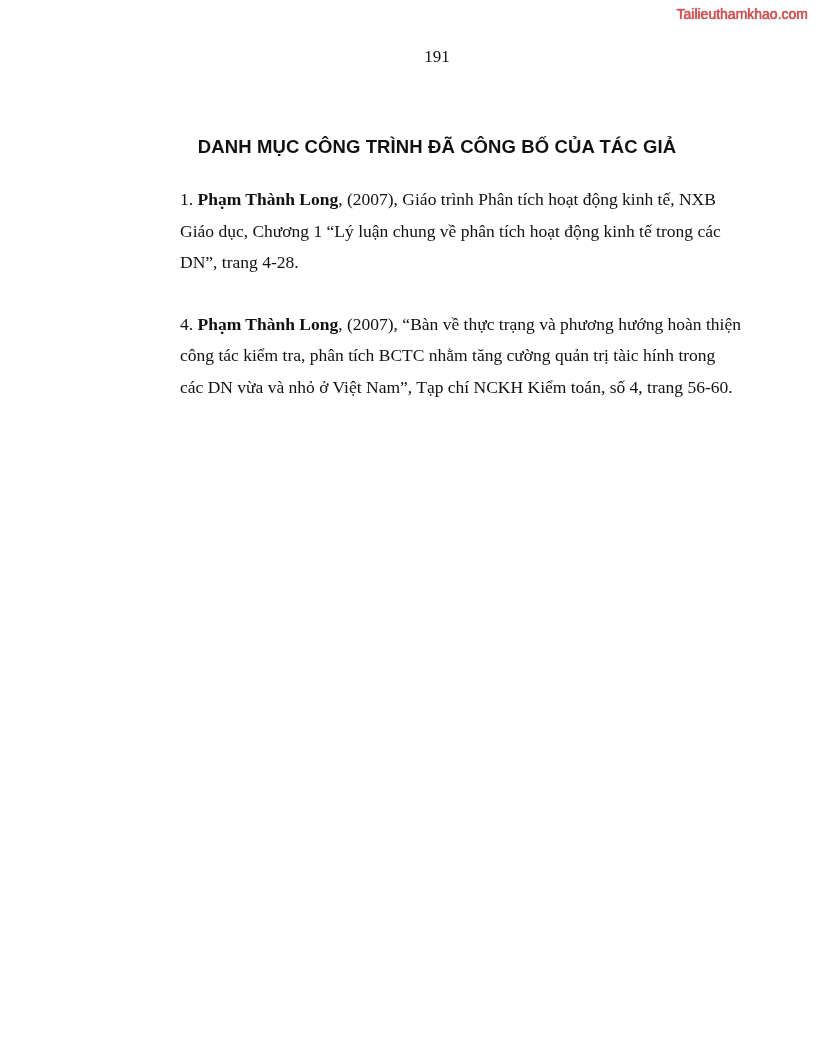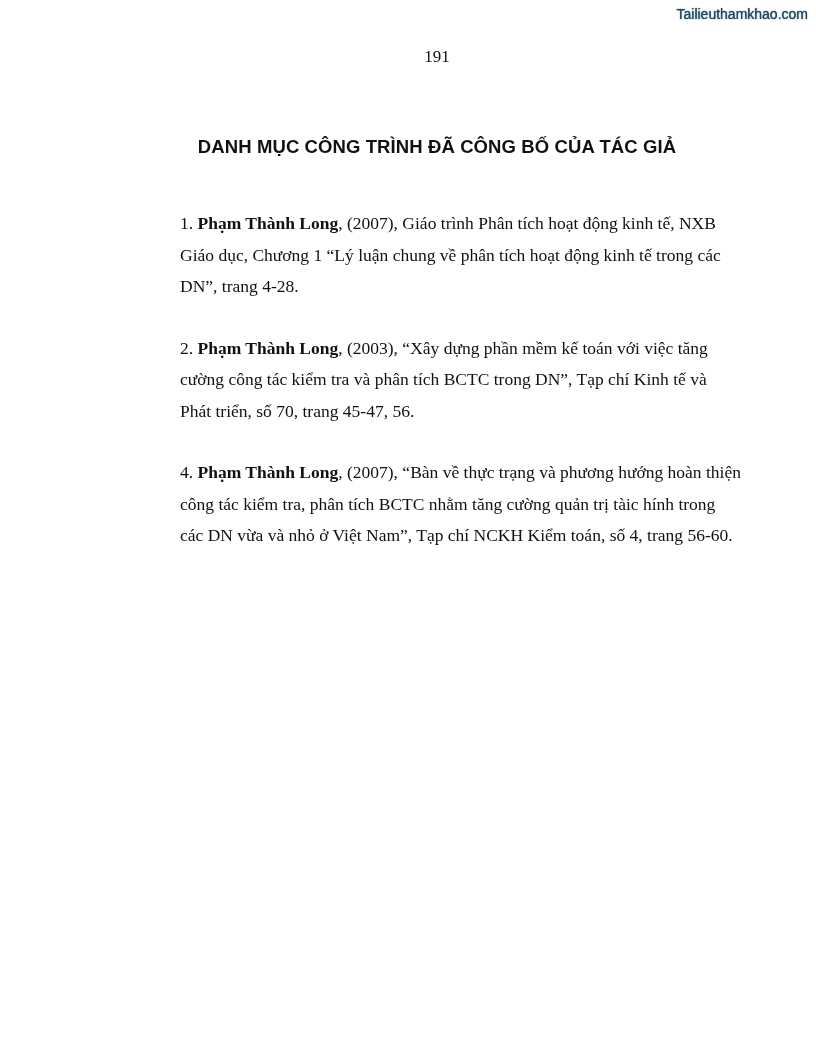--- a/index.html
+++ b/index.html
@@ -13,21 +13,21 @@
       position: relative;
       overflow: hidden;
       color: #111111;
     }
     .watermark {
       position: absolute;
       top: 6px;
       right: 8px;
       font-family: "Liberation Sans", sans-serif;
       font-size: 14px;
-      color: #0c4a6e;
+      color: #ef4444;
       text-shadow: 0 0 1px #777, 0 0 1px #777;
       letter-spacing: 0px;
     }
     .page-number {
       position: absolute;
       top: 47px;
       left: 0;
       width: 874px;
       text-align: center;
       font-family: "Liberation Serif", serif;
@@ -41,21 +41,21 @@
       width: 874px;
       text-align: center;
       font-family: "Liberation Sans", sans-serif;
       font-weight: bold;
       font-size: 18.5px;
       color: #111;
       letter-spacing: 0.1px;
     }
     .entries {
       position: absolute;
-      top: 208px;
+      top: 184px;
       left: 180px;
       width: 562px;
     }
     .entry {
       font-family: "Liberation Serif", serif;
       font-size: 17.5px;
       line-height: 31.5px;
       color: #111;
       margin: 0 0 30px 0;
     }
@@ -67,15 +67,14 @@
 <body>
 
 <div class="watermark">Tailieuthamkhao.com</div>
 
 <div class="page-number">191</div>
 
 <div class="heading">DANH MỤC CÔNG TRÌNH ĐÃ CÔNG BỐ CỦA TÁC GIẢ</div>
 
 <div class="entries">
   <p class="entry"><span>1. </span><span class="author">Phạm Thành Long</span><span>, (2007), Giáo trình Phân tích hoạt động kinh tế, NXB Giáo dục, Chương 1 “Lý luận chung về phân tích hoạt động kinh tế trong các DN”, trang 4-28.</span></p>
-  <p class="entry"><span>2. </span><span class="author">Phạm Thành Long</span><span>, (2003), “Xây dựng phần mềm kế toán với việc tăng cường công tác kiểm tra và phân tích BCTC trong DN”, Tạp chí Kinh tế và Phát triển, số 70, trang 45-47, 56.</span></p>
   <p class="entry"><span>4. </span><span class="author">Phạm Thành Long</span><span>, (2007), “Bàn về thực trạng và phương hướng hoàn thiện công tác kiểm tra, phân tích BCTC nhằm tăng cường quản trị tàic hính trong các DN vừa và nhỏ ở Việt Nam”, Tạp chí NCKH Kiểm toán, số 4, trang 56-60.</span></p>
 </div>
 
 </body></html>

